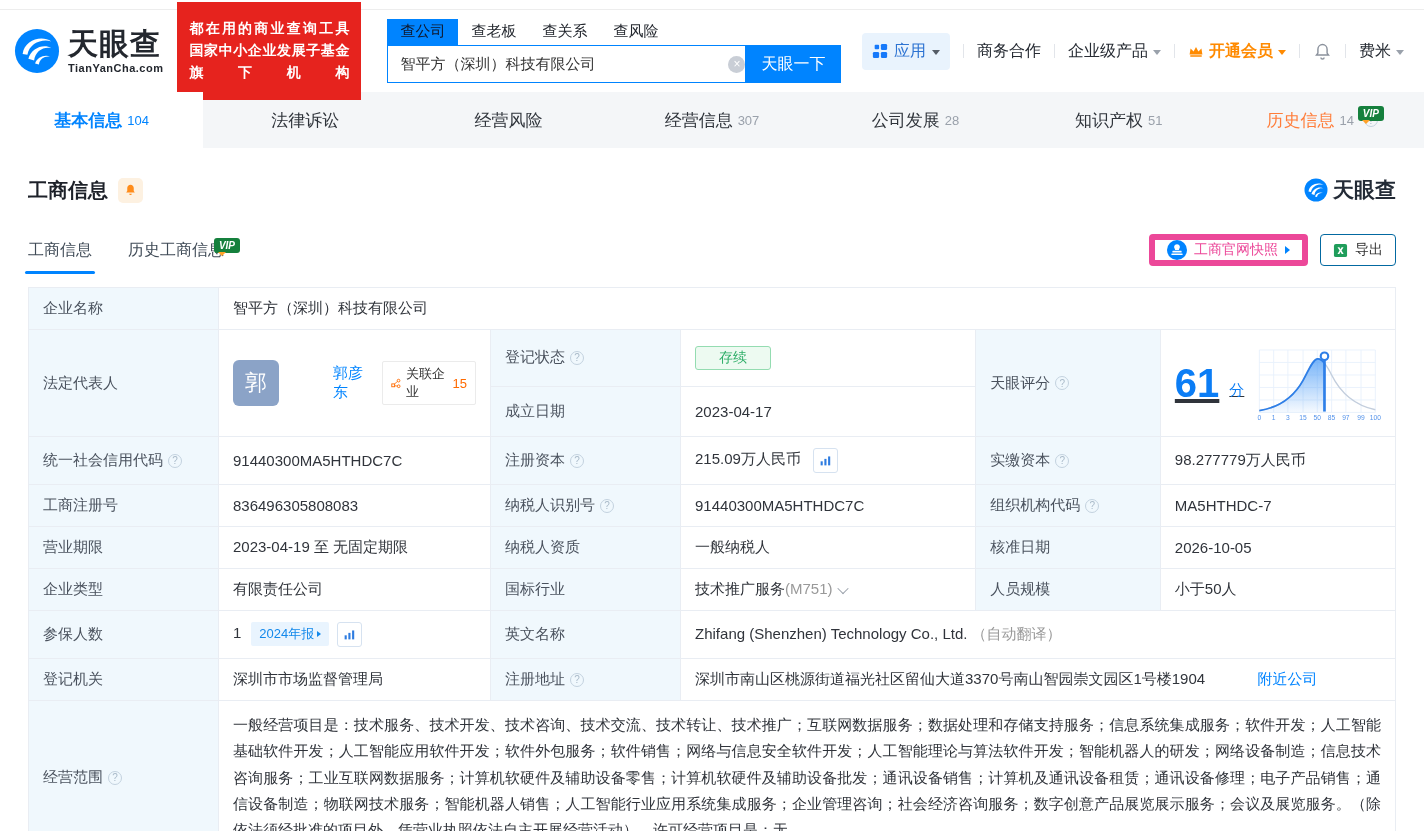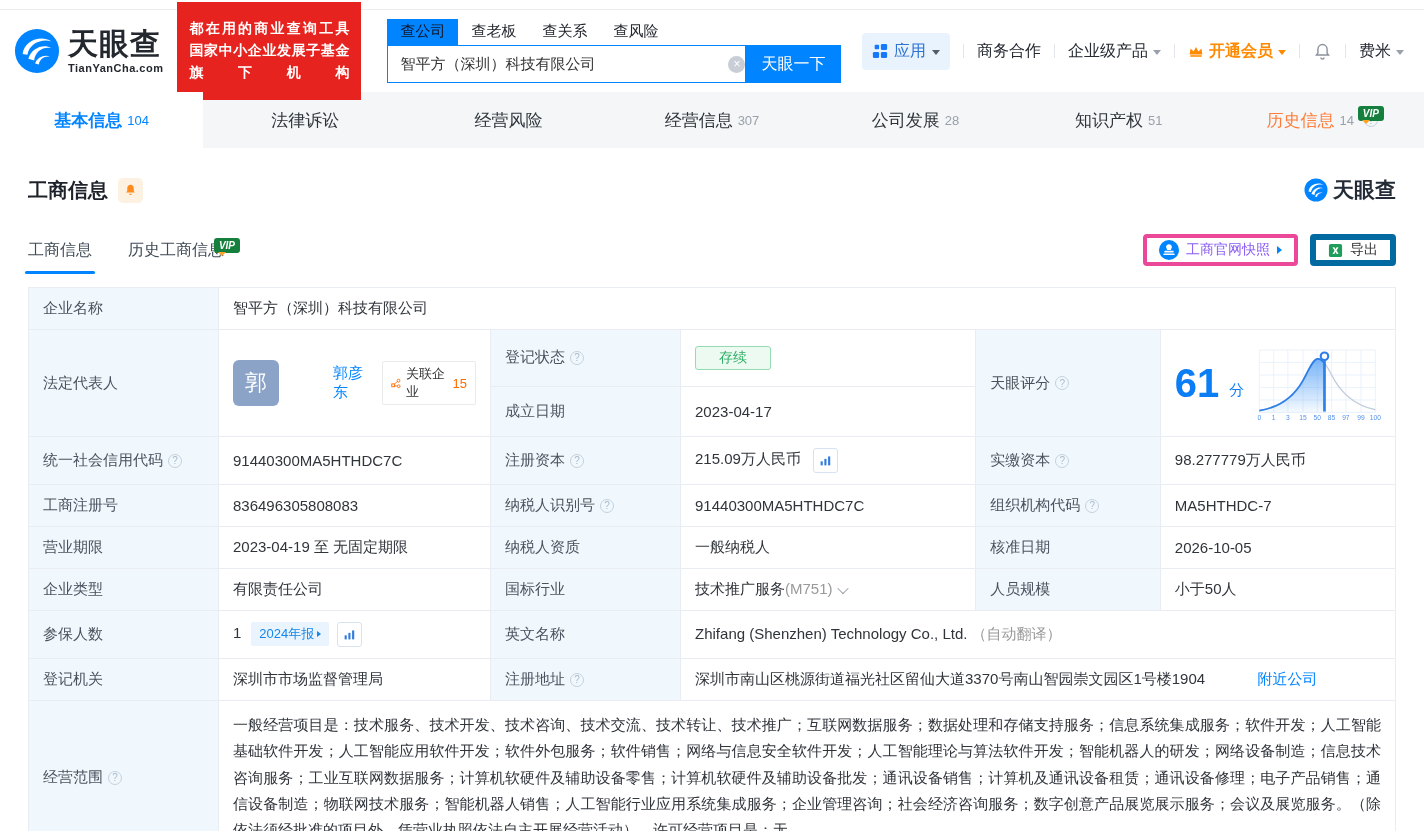--- a/index.html
+++ b/index.html
@@ -61,22 +61,22 @@
   .sec-logo .t { font-size:21px; font-weight:700; color:#232b36; }
 
   .subtabs { display:flex; align-items:flex-end; margin-top:30px; }
   .stab { margin-right:36px; font-size:16px; color:#404b57; padding-bottom:13px; position:relative; cursor:pointer; }
   .stab.active:after { content:""; position:absolute; left:-3px; right:-3px; bottom:0; height:3px;
                        background:#0084ff; border-radius:2px; }
   .stab .vipbadge { top:-16px; right:-16px; }
   .actions { margin-left:auto; display:flex; gap:12px; padding-bottom:8px; }
   .abtn { height:32px; display:flex; align-items:center; gap:7px; padding:0 12px; border-radius:4px;
           background:#fff; font-size:14px; cursor:pointer; }
-  .abtn.snapshot { border:4px solid #ec4899; color:#8b5cf6; }
-  .abtn.export { border:6px solid #0369a1; color:#333; }
+  .abtn.snapshot { border:6px solid #ec4899; color:#ec4899; }
+  .abtn.export { border:1px solid #0369a1; color:#333; }
   .arrow-r { width:0; height:0; border-top:4px solid transparent; border-bottom:4px solid transparent;
              border-left:5px solid #0084ff; }
 
   
   .info-table { width:100%; border-collapse:collapse; table-layout:fixed; margin-top:13px; }
   .info-table td { border:1px solid #e9edf3; font-size:15px; vertical-align:middle; }
   td.lab { background:#f0f8fd; color:#4a525e; padding:11px 14px; }
   td.val { color:#30343b; padding:11px 14px; }
   .link { color:#0084ff; cursor:pointer;margin-left:44px; }
   .gray { color:#999; }
@@ -89,21 +89,21 @@
   .status-badge { display:inline-block; color:#2fae68; background:#edfaf1; border:1px solid #94dcb1;
                   border-radius:3px; padding:2px 23px; font-size:14px; }
   .pill-report { display:inline-flex; align-items:center; gap:3px; background:#e9f4fe; color:#1288eb;
                  border-radius:2px; padding:3px 8px; font-size:13px; margin:0 8px 0 10px; cursor:pointer; }
   .pill-report .arr { width:0; height:0; border-top:3.5px solid transparent; border-bottom:3.5px solid transparent;
                  border-left:4.5px solid #1288eb; }
   .chart-btn { display:inline-flex; width:25px; height:25px; border:1px solid #d6e2f0; border-radius:3px;
                align-items:center; justify-content:center; vertical-align:middle; cursor:pointer; background:#fff; }
   .chev-down { display:inline-block; width:8px; height:8px; border-right:1.5px solid #9aa1ab;
                border-bottom:1.5px solid #9aa1ab; transform:rotate(45deg) translate(-1px,-1px); margin-left:6px; cursor:pointer; }
-  .score-wrap { display:flex; align-items:center; gap:10px; }
+  .score-wrap { display:flex; align-items:center; gap:10px;text-decoration:underline; }
   .score-num { font-size:40px; font-weight:700; color:#0b7df5; line-height:1; }
   .score-unit { font-size:15px; color:#0b7df5; margin-top:14px; }
   .scope { line-height:1.75; text-align:justify; padding:13px 18px; }
 </style>
 </head>
 <body>
 
 <div class="page">
 
   <div class="topstrip"></div>

